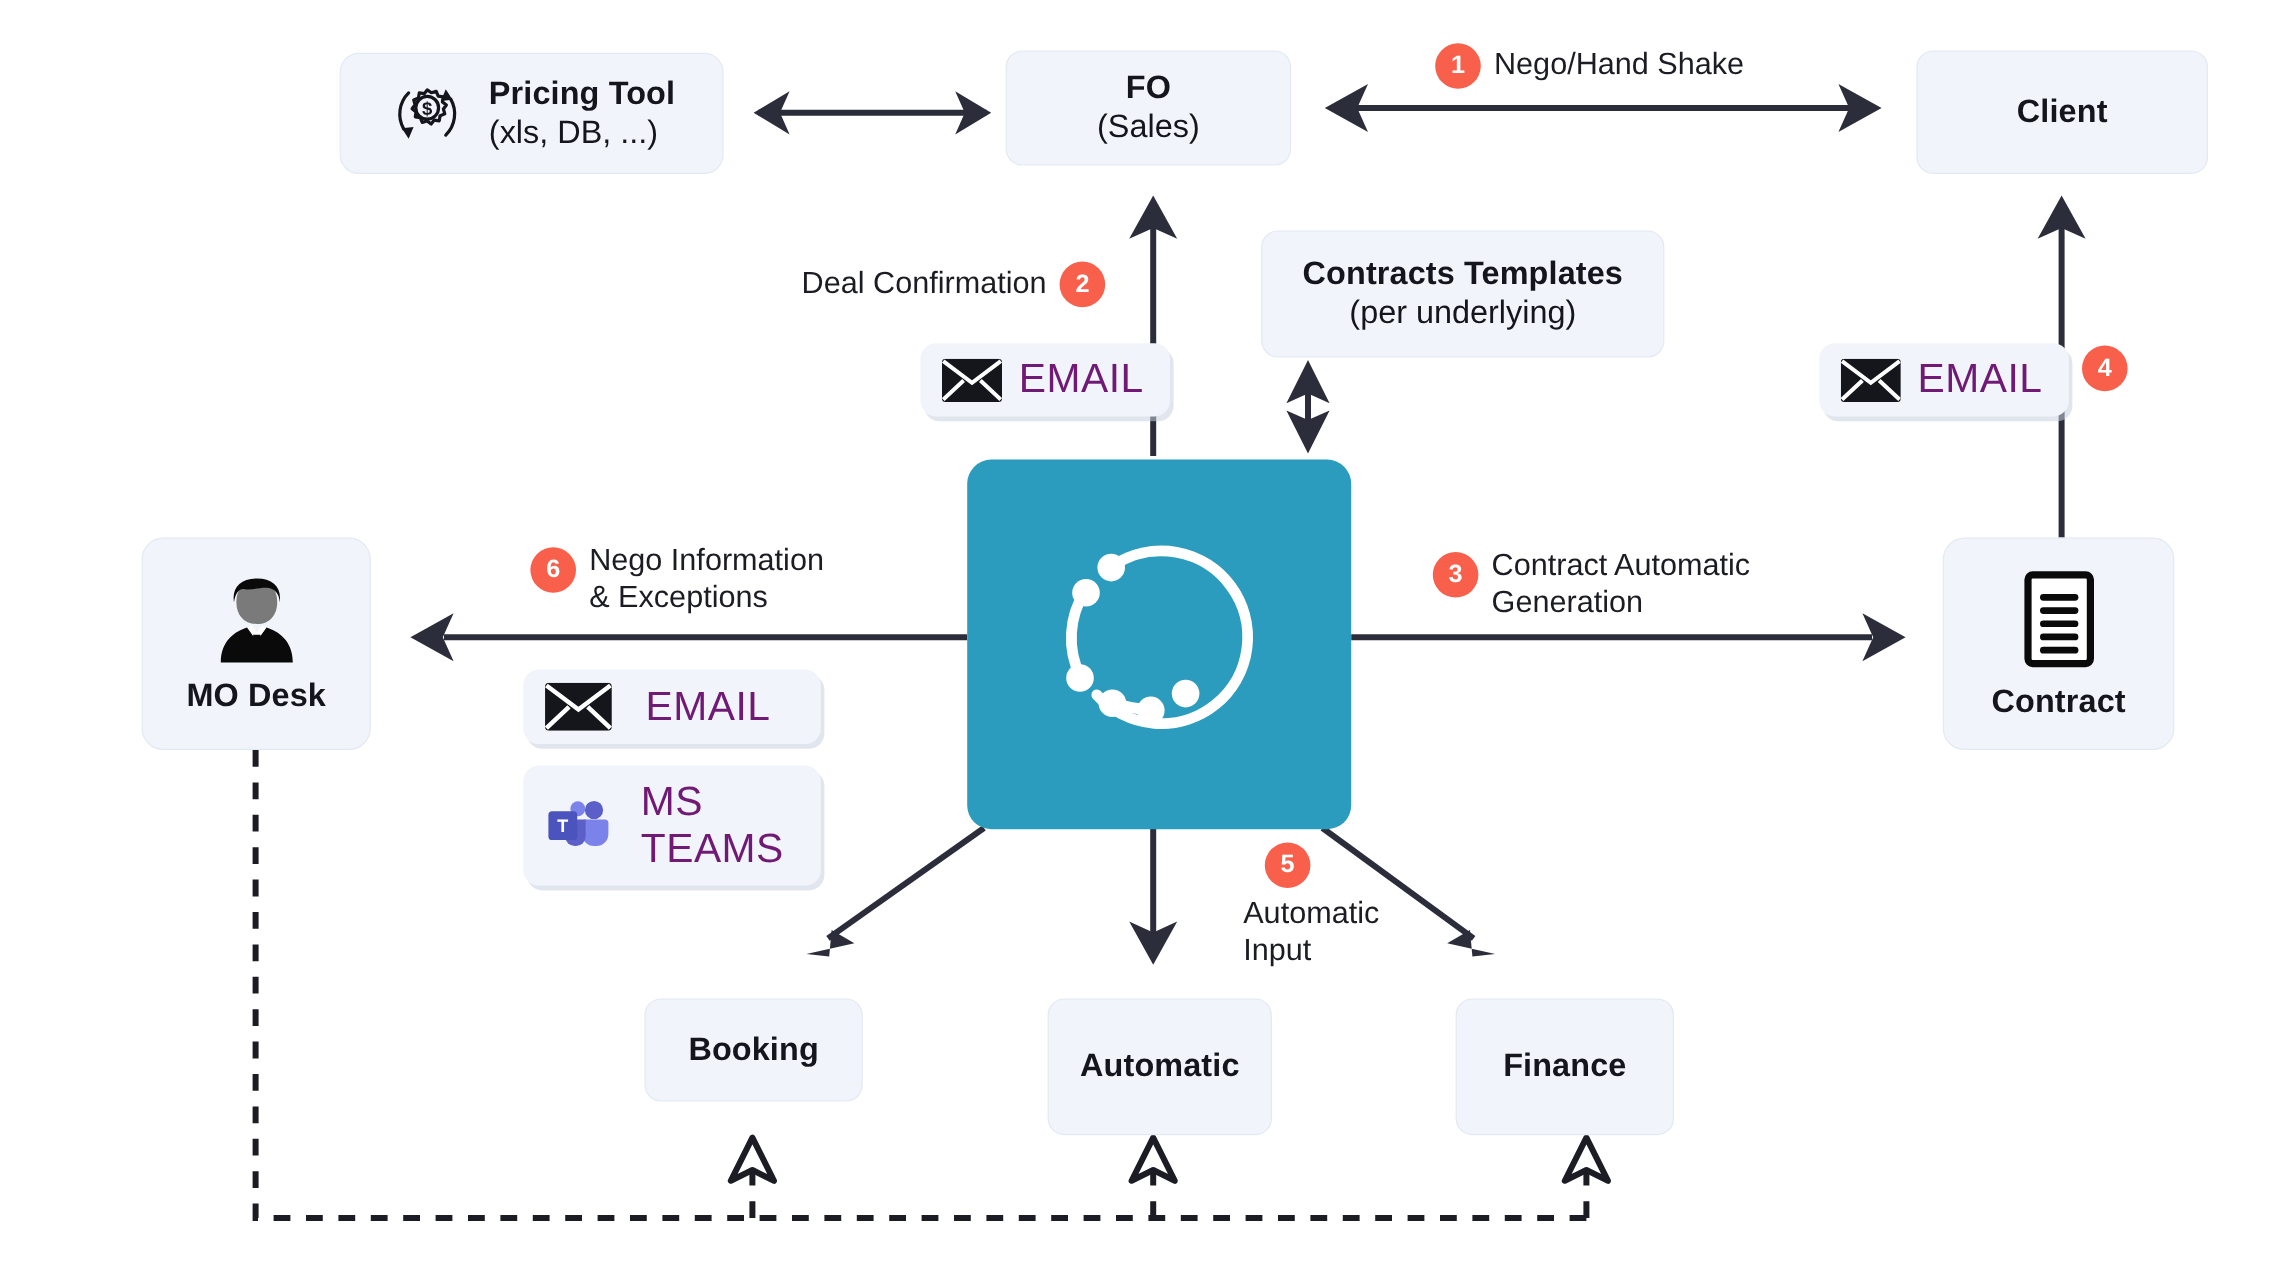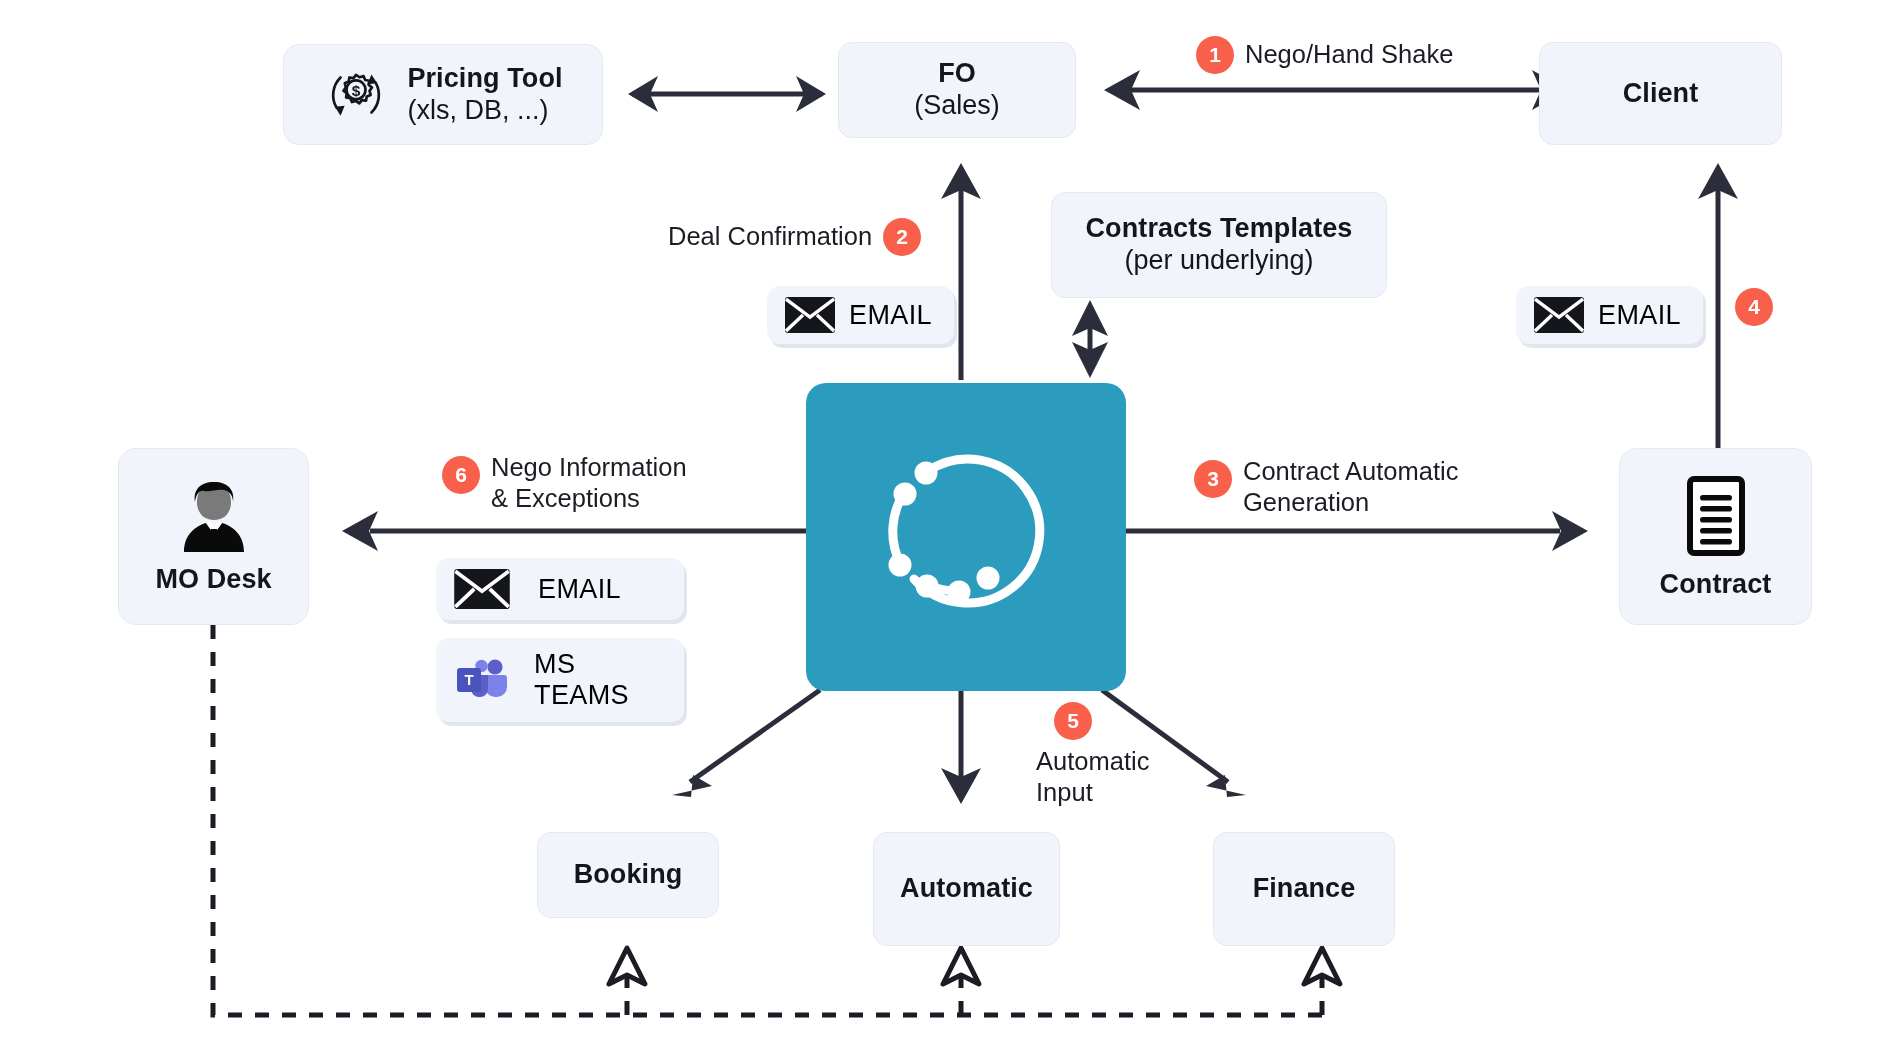--- a/index.html
+++ b/index.html
@@ -55,21 +55,21 @@
   
   .chip{
     position:absolute;
     background:#F1F5FB;
     border-radius:13px;
     box-shadow:3px 4px 0 0 rgba(200,208,222,.55);
     display:flex;align-items:center;gap:14px;
     padding:11px 22px 11px 18px;
     box-sizing:border-box;
   }
-  .chip .lbl{font-size:27px;color:#000000;letter-spacing:.4px;}
+  .chip .lbl{font-size:34px;color:#701a75;letter-spacing:.4px;}
 
   
   .ico{display:block;flex:0 0 auto;}
 </style>
 </head>
 <body>
 
 <div id="stage">
 
   <svg class="layer" viewBox="0 0 1897 1057">
@@ -145,21 +145,21 @@
         <div class="sub">(xls, DB, ...)</div>
       </div>
     </div>
   </div>
 
   <div class="node stacked" style="left:838px;top:42px;width:238px;height:96px;">
     <div class="ttl">FO</div>
     <div class="sub">(Sales)</div>
   </div>
 
-  <div class="node" style="left:1539px;top:42px;width:243px;height:103px;">
+  <div class="node" style="left:1597px;top:42px;width:243px;height:103px;">
     <div class="ttl">Client</div>
   </div>
 
   <div class="node stacked" style="left:1051px;top:192px;width:336px;height:106px;">
     <div class="ttl">Contracts Templates</div>
     <div class="sub">(per underlying)</div>
   </div>
 
   <div class="node stacked" style="left:118px;top:448px;width:191px;height:177px;border-radius:18px;gap:6px;">
     <svg class="ico" width="84" height="80" viewBox="0 0 84 80">

